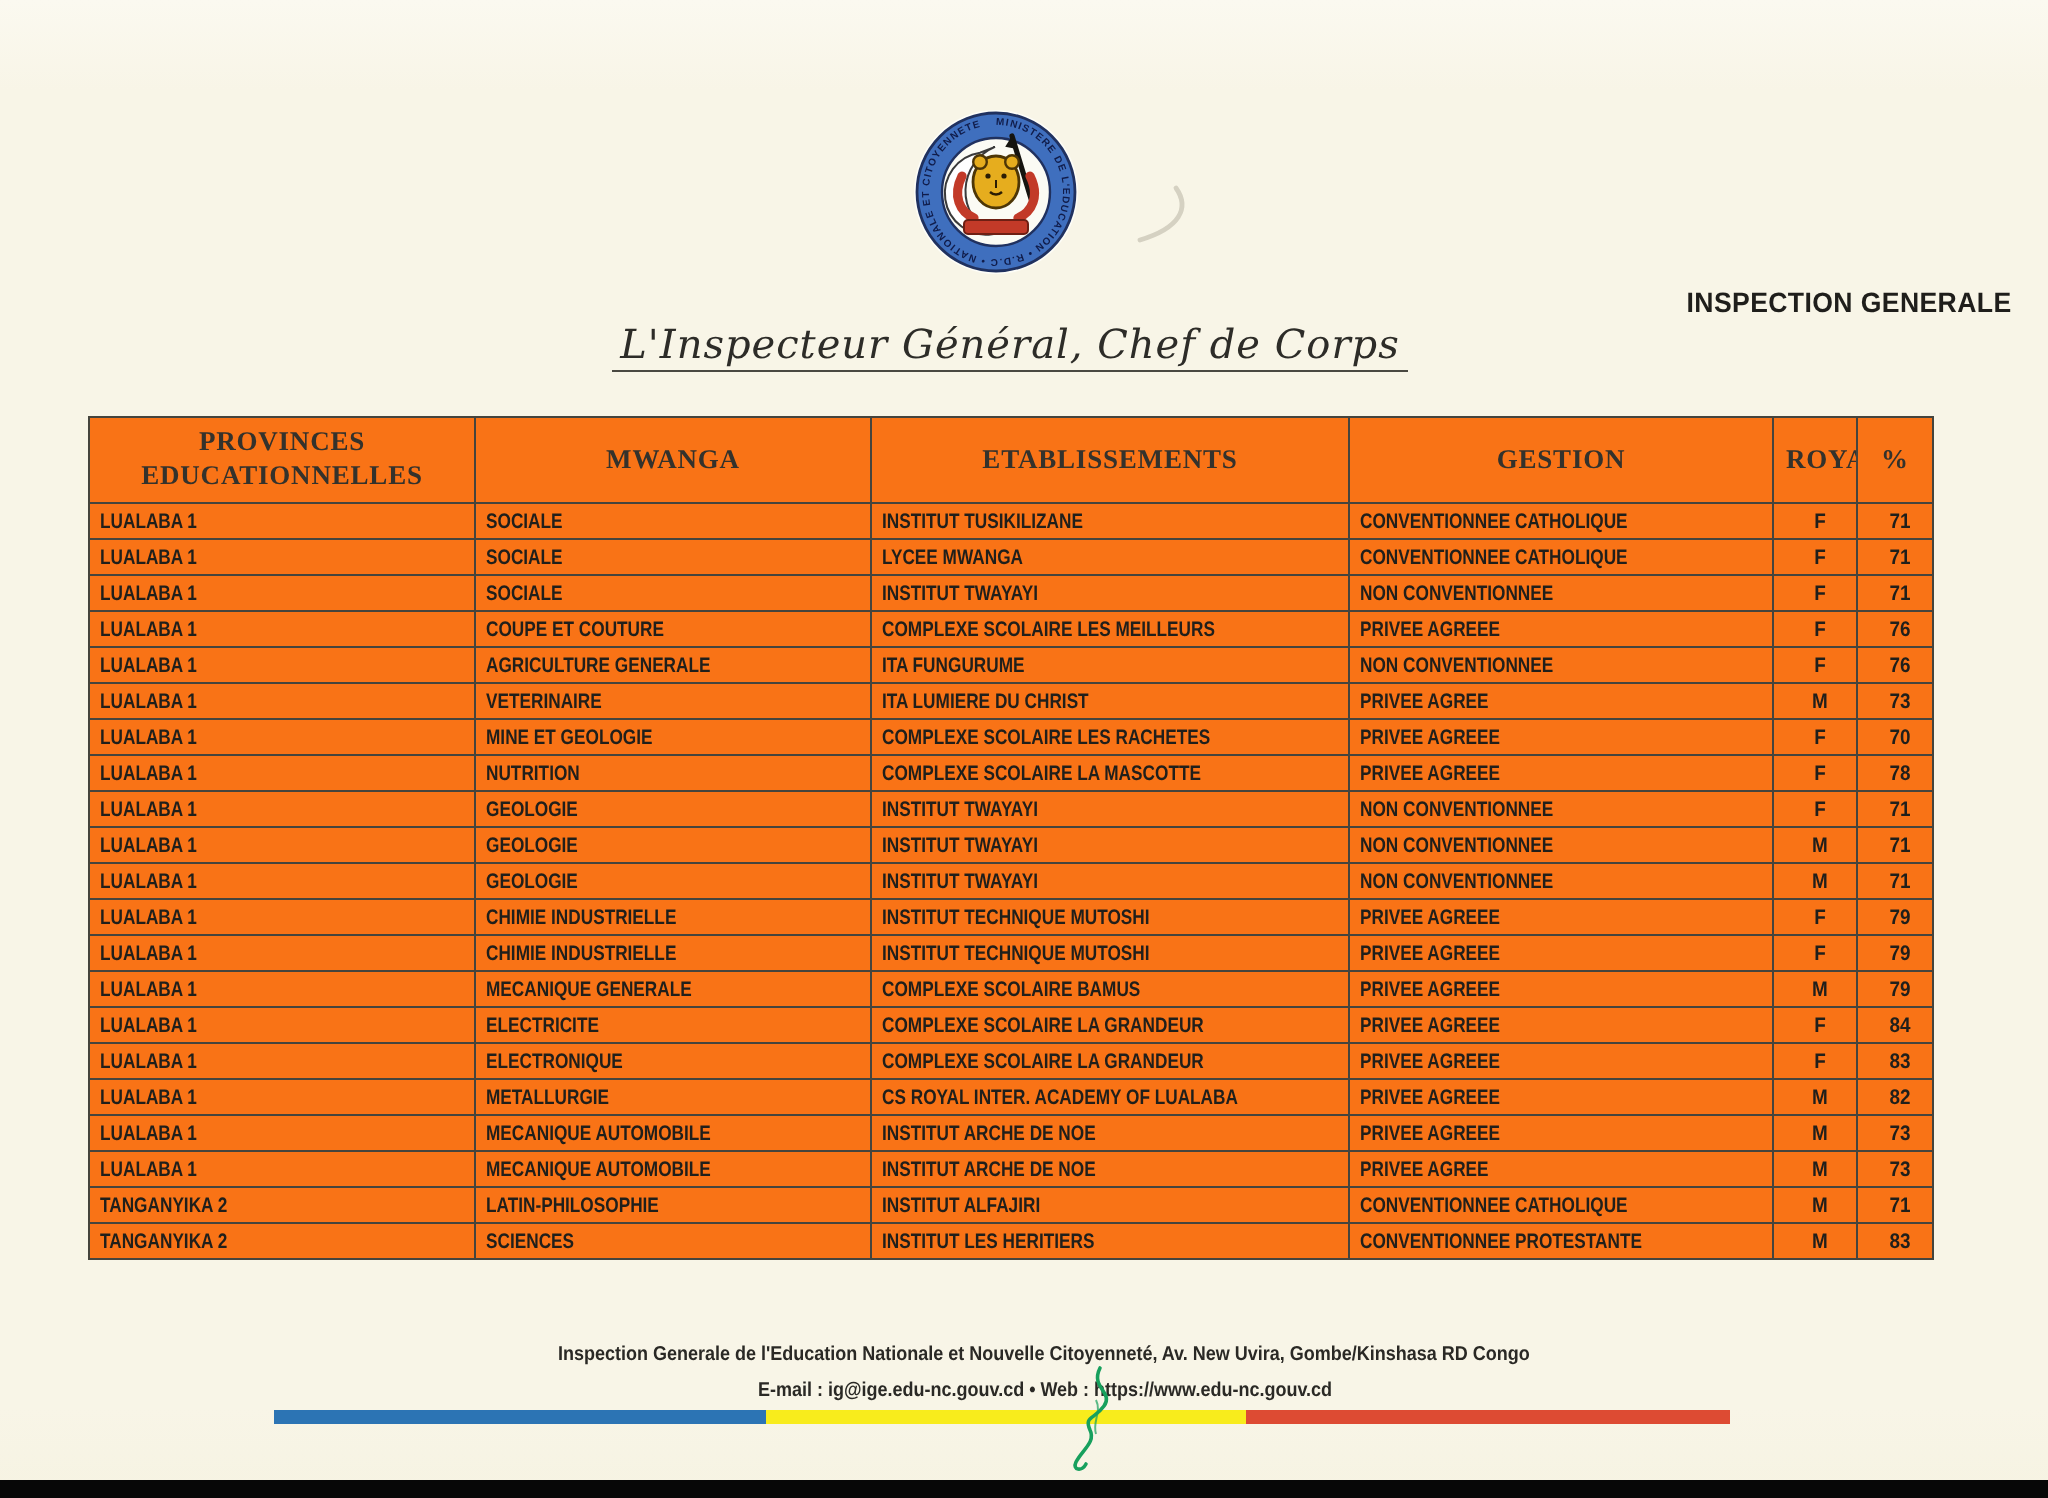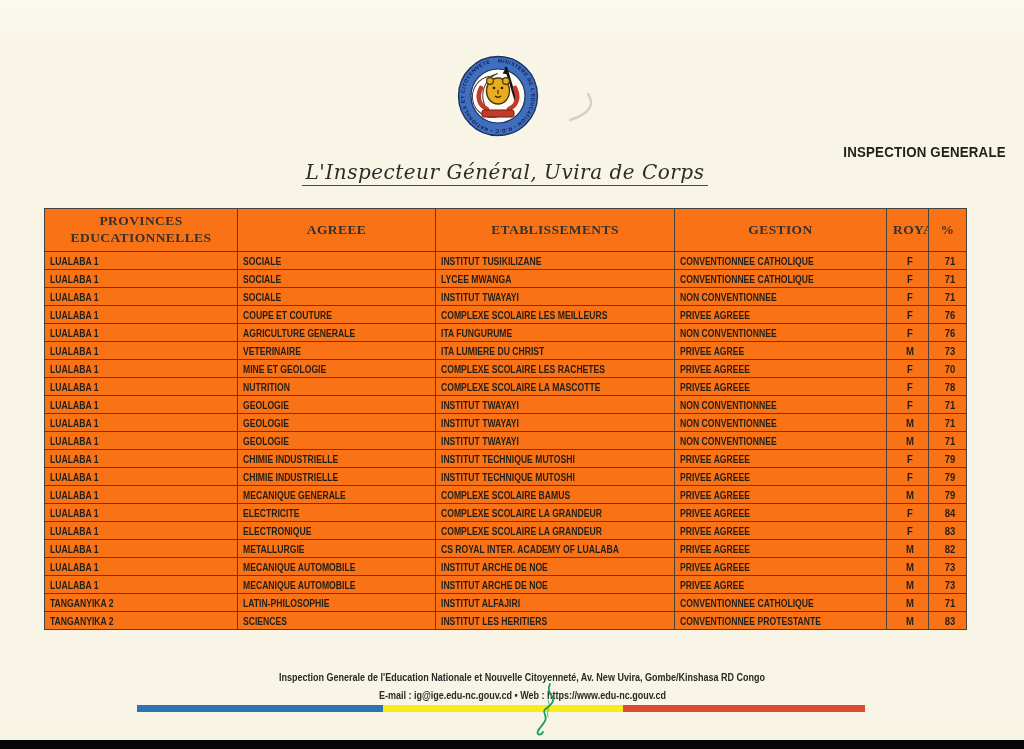--- a/index.html
+++ b/index.html
@@ -100,36 +100,36 @@
 <div class="faint-arc">
   <svg width="50" height="44" viewBox="0 0 50 44">
     <path d="M36,6 C43,16 38,26 18,32" fill="none" stroke="#b9b4a4" stroke-width="2.4" stroke-linecap="round"></path>
   </svg>
 </div>
 
 <div class="title-wrap">
   <span class="org-title">INSPECTION GENERALE</span>
 </div>
 <div class="org-subtitle-wrap">
-  <span class="org-subtitle">L'Inspecteur Général, Uvira de Corps</span>
+  <span class="org-subtitle">L'Inspecteur Général, Chef de Corps</span>
 </div>
 
 <table class="results">
   <colgroup>
     <col style="width:193px">
       <col style="width:198px">
       <col style="width:239px">
     <col style="width:212px">
       <col style="width:42px">
       <col style="width:38px">
   </colgroup>
   <thead>
     <tr>
       <th>PROVINCES EDUCATIONNELLES</th>
-      <th>AGREEE</th>
+      <th>MWANGA</th>
       <th>ETABLISSEMENTS</th>
       <th>GESTION</th>
       <th>ROYAL</th>
       <th>%</th>
     </tr>
   </thead>
   <tbody>
       <tr>
         <td><span class="cnd">LUALABA 1</span></td>
         <td><span class="cnd">SOCIALE</span></td>

